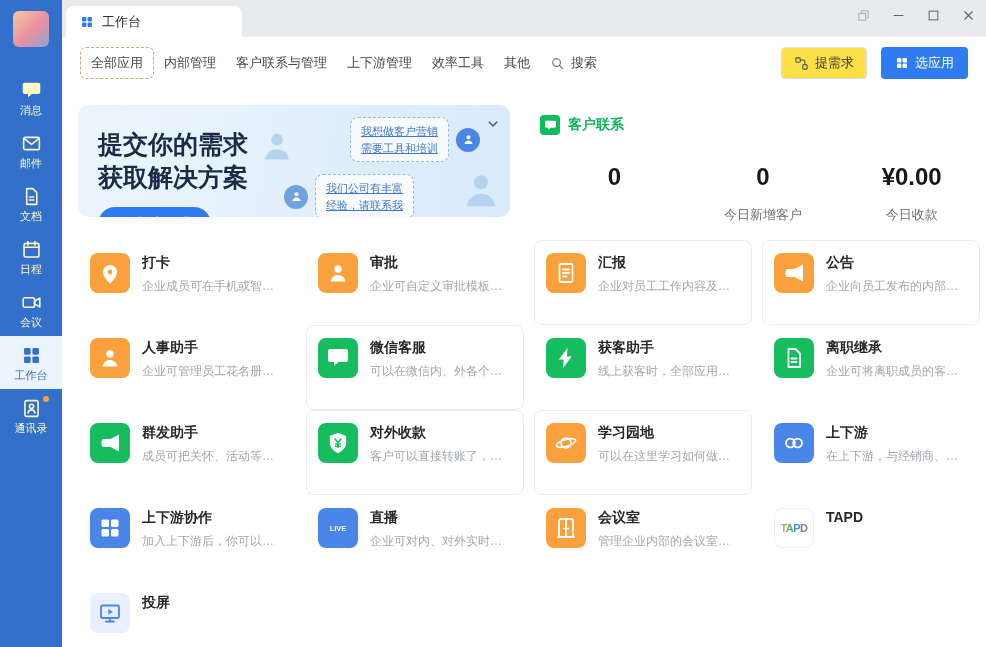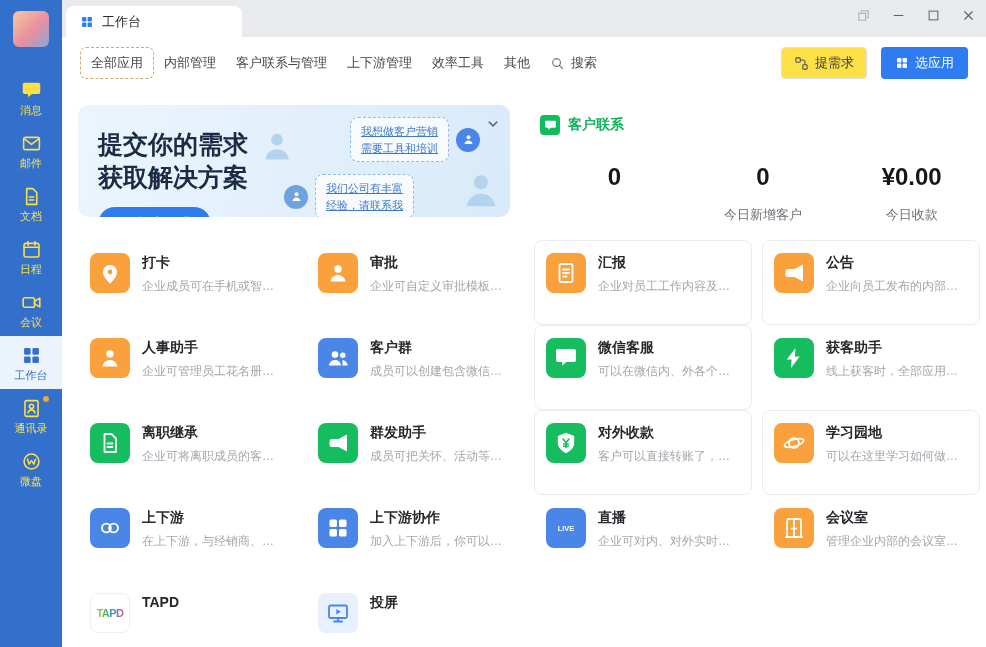--- a/index.html
+++ b/index.html
@@ -4,21 +4,21 @@
 <style>
   * { box-sizing: border-box; margin: 0; padding: 0; }
   body { margin:0; background:#888; font-family:"Liberation Sans","DejaVu Sans",sans-serif; }
   .screen { width:986px; height:647px; background:#fff; display:flex; overflow:hidden; position:relative; }
 
   
   .sidebar { width:62px; background:#3370cc; flex:none; display:flex; flex-direction:column; align-items:stretch; }
   .avatar { width:36px; height:36px; border-radius:6px; margin:11px auto 24px;
             background:linear-gradient(135deg,#f7c9a0 0%,#e9909f 55%,#8aa7d8 100%); }
   .side-item { height:53px; display:flex; flex-direction:column; align-items:center; justify-content:center;
-               gap:4px; color:#fde047; cursor:pointer; position:relative; }
+               gap:4px; color:#fef9c3; cursor:pointer; position:relative; }
   .side-item .si { width:21px; height:21px; }
   .si-label { font-size:11px; line-height:1; }
   .side-item.active { background:#ebf3fc; color:#3370cc; }
   .dot { position:absolute; top:7px; right:13px; width:6px; height:6px; border-radius:50%; background:#f5a623; }
 
   
   .main { flex:1; display:flex; flex-direction:column; min-width:0; }
   .tabbar { height:37px; background:#e8eaed; display:flex; align-items:flex-end; position:relative; flex:none; }
   .tab { width:176px; height:31px; margin-left:4px; background:#fff; border-radius:8px 8px 0 0;
          display:flex; align-items:center; gap:8px; padding:0 14px; font-size:13px; color:#2b2d31; }
@@ -298,26 +298,20 @@
           <use href="#i-grid"></use>
         </svg>
       <span class="si-label">工作台</span>
     </div>
     <div class="side-item">
       <span class="dot"></span>
       <svg class="si">
           <use href="#i-contacts"></use>
         </svg>
       <span class="si-label">通讯录</span>
-    </div>
-    <div class="side-item">
-      <svg class="si">
-          <use href="#i-drive"></use>
-        </svg>
-      <span class="si-label">微盘</span>
     </div>
   </aside>
 
   <div class="main">
 
     <div class="tabbar">
       <div class="tab">
         <svg class="tab-ic">
             <use href="#i-grid"></use>
           </svg>
@@ -507,31 +501,20 @@
                 <svg>
                   <use href="#i-person"></use>
                 </svg>
               </span>
             <span class="meta">
                 <span class="app-name">人事助手</span>
                 <span class="app-desc">企业可管理员工花名册信…</span>
               </span>
           </div>
 
-          <div class="cell">
-            <span class="tile" style="background: rgb(74, 134, 232); --bg: #4a86e8;">
-                <svg>
-                  <use href="#i-people"></use>
-                </svg>
-              </span>
-            <span class="meta">
-                <span class="app-name">客户群</span>
-                <span class="app-desc">成员可以创建包含微信用…</span>
-              </span>
-          </div>
 
           <div class="cell bordered">
             <span class="tile" style="background: rgb(22, 189, 94); --bg: #16bd5e;">
                 <svg>
                   <use href="#i-chat"></use>
                 </svg>
               </span>
             <span class="meta">
                 <span class="app-name">微信客服</span>
                 <span class="app-desc">可以在微信内、外各个场…</span>

